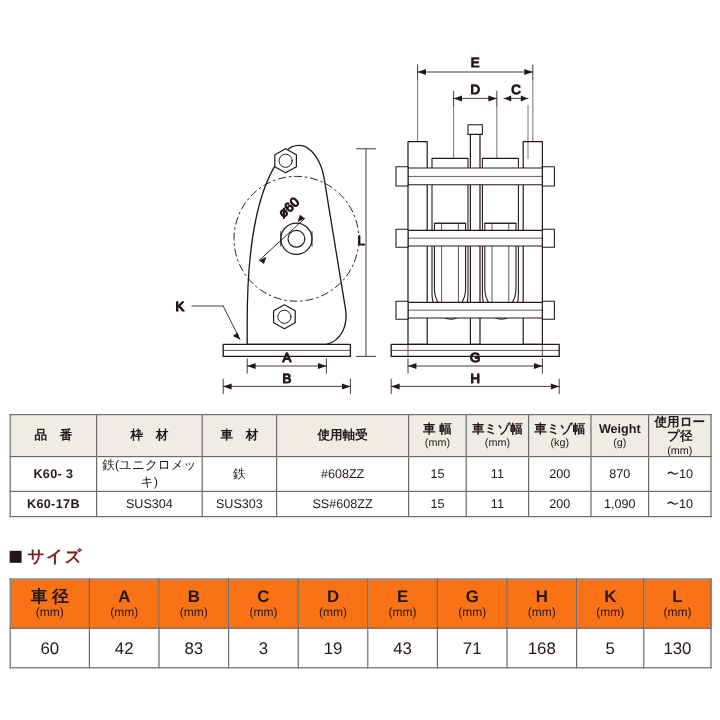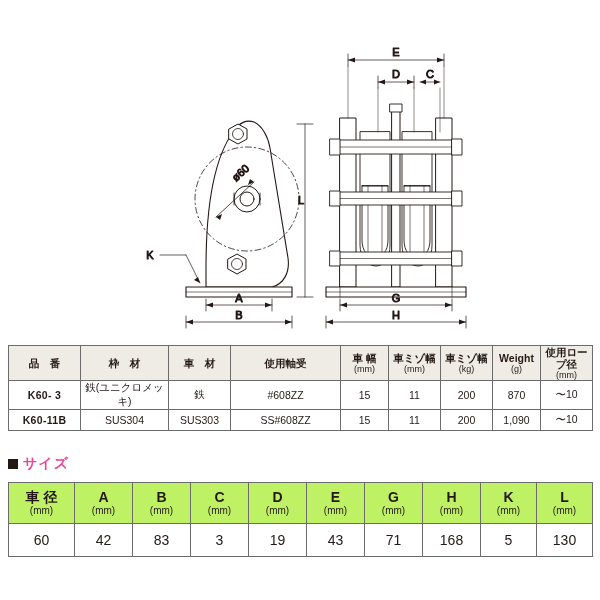--- a/index.html
+++ b/index.html
@@ -71,21 +71,21 @@
     font-weight: normal;
   }
 
   
   .size-heading {
     position: absolute;
     left: 8px;
     top: 455px;
     font-size: 14px;
     font-weight: bold;
-    color: #ec4899;
+    color: #7f1d1d;
     letter-spacing: 1px;
   }
   .size-heading .sq {
     display: inline-block;
     width: 10px;
     height: 10px;
     background: #231815;
     margin-right: 5px;
     vertical-align: -1px;
   }
@@ -102,21 +102,21 @@
     table-layout: fixed;
   }
   table.size th, table.size td {
     border: 1px solid #6b6b6b;
     text-align: center;
     vertical-align: middle;
     color: #231815;
     padding: 0;
   }
   table.size thead th {
-    background: #bef264;
+    background: #f97316;
     height: 40px;
     font-size: 14px;
     font-weight: bold;
     line-height: 1.1;
   }
   table.size thead th .unit {
     font-size: 10px;
     font-weight: normal;
   }
   table.size tbody td {
@@ -347,21 +347,21 @@
           <td>鉄(ユニクロメッキ)</td>
           <td>鉄</td>
           <td>#608ZZ</td>
           <td>15</td>
           <td>11</td>
           <td>200</td>
           <td>870</td>
           <td>〜10</td>
         </tr>
         <tr>
-          <td class="code">K60-11B</td>
+          <td class="code">K60-17B</td>
           <td>SUS304</td>
           <td>SUS303</td>
           <td>SS#608ZZ</td>
           <td>15</td>
           <td>11</td>
           <td>200</td>
           <td>1,090</td>
           <td>〜10</td>
         </tr>
       </tbody>

